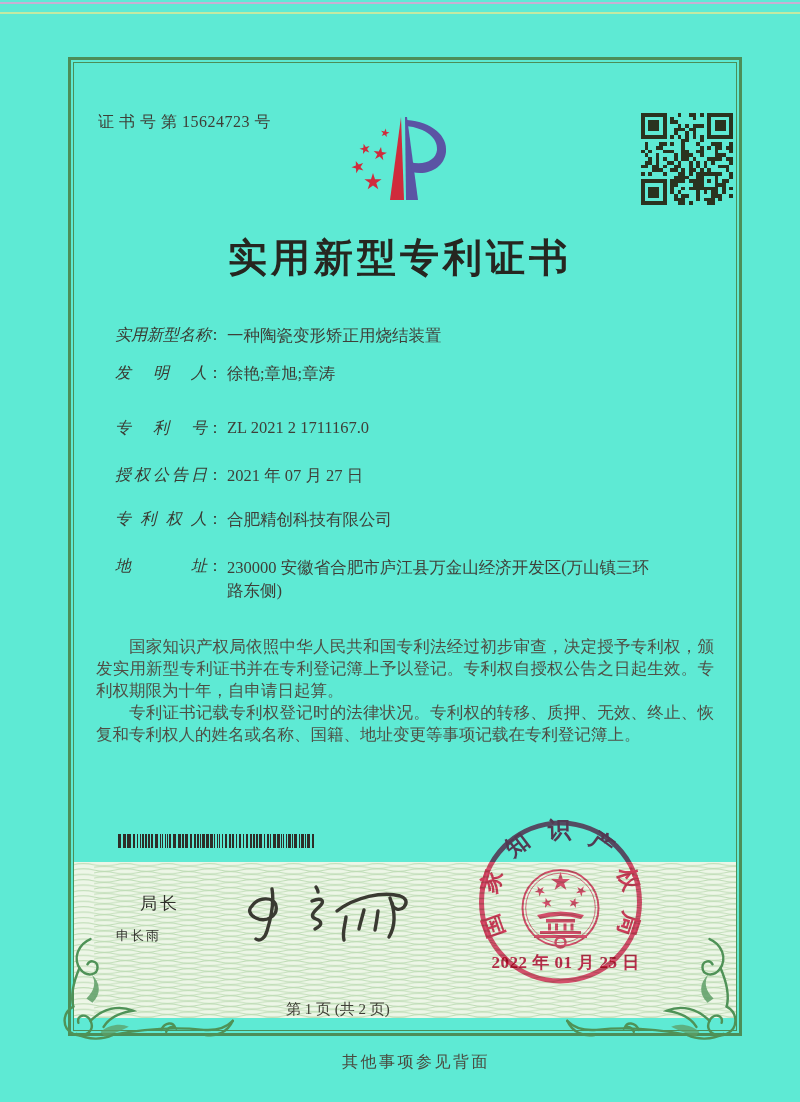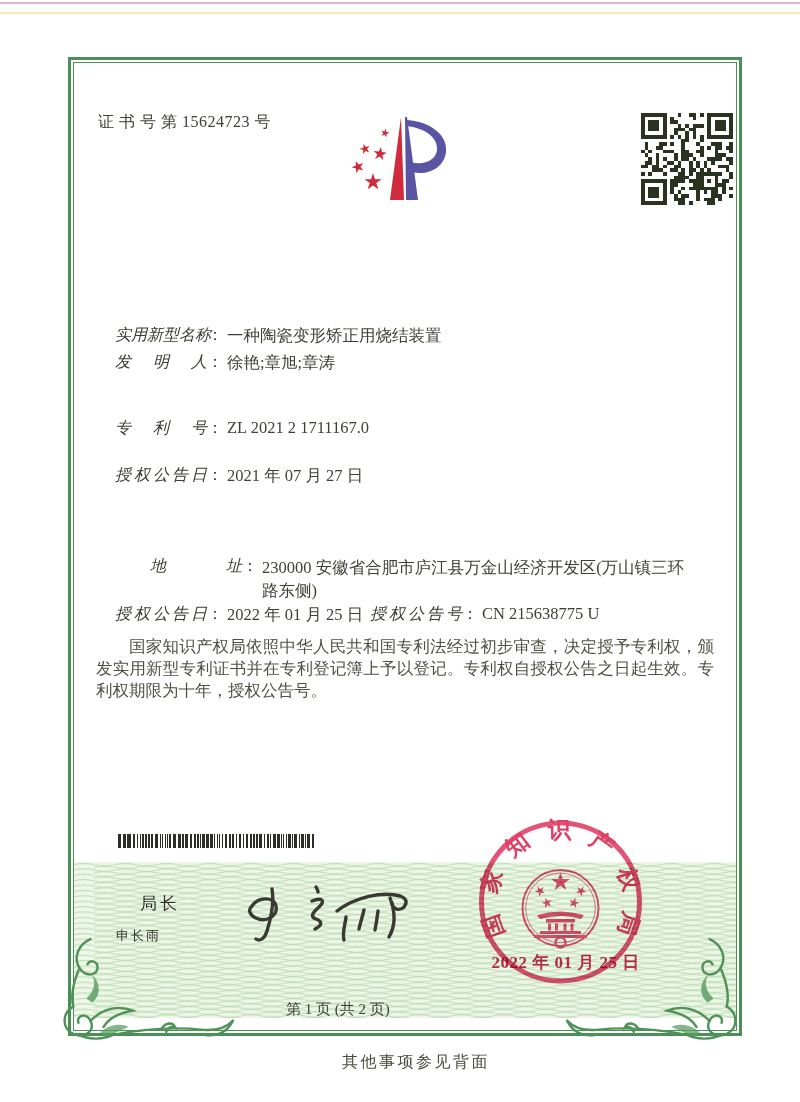--- a/index.html
+++ b/index.html
@@ -1,19 +1,19 @@
 <!DOCTYPE html>
 <html><head>
 <meta charset="utf-8">
 <style>
   * { margin:0; padding:0; box-sizing:border-box; }
   html,body { background:#e8e6de; }
   .page {
     position:relative; width:800px; height:1102px; margin:0 auto;
-    background:#ffffff; overflow:hidden;
+    background:#5eead4; overflow:hidden;
     font-family:"Liberation Serif", serif; color:#3c3c34;
   }
   .scan-line { position:absolute; left:0; width:800px; }
   .scan-line.pink { top:2px; height:2px; background:#d9a7d3; opacity:.85; }
   .scan-line.yellow { top:12px; height:2px; background:#ece98f; opacity:.7; }
 
   .frame { position:absolute; left:68px; top:57px; width:674px; height:979px;
            border:3px solid #4c8e58; z-index:3; pointer-events:none; }
   .frame-inner { position:absolute; inset:2px; border:1px solid #4c8e58; }
 
@@ -29,21 +29,21 @@
 
   .title { position:absolute; left:0; top:231px; width:800px; text-align:center;
            font-size:39px; font-weight:600; letter-spacing:4px; color:#262620; z-index:4; }
 
   .field { position:absolute; left:115px; font-size:16px; color:#3a3a32;
            white-space:nowrap; z-index:4; }
   .flabel { display:inline-block; width:92px; text-align:justify; text-align-last:justify;
             vertical-align:top;font-style:italic; }
   .fcolon { vertical-align:top; }
   .fvalue { font-size:16.5px; color:#3f3f38; margin-left:4px; vertical-align:top; }
-  .field.wrap { white-space:normal;margin-left:35px; }
+  .field.wrap { white-space:normal; }
   .field.wrap .fvalue { display:inline-block; width:424px; line-height:23px; }
   .fpair2 { position:absolute; left:255px; top:0; white-space:nowrap; }
 
   .body-text { position:absolute; left:96px; top:636px; width:618px; z-index:4;
                font-size:16.5px; line-height:22px; color:#4f4f45; text-align:justify; }
   .body-text p { text-indent:2em; }
 
   .barcode { position:absolute; left:118px; top:834px; z-index:4; }
   .director-title { position:absolute; left:116px; top:892px; z-index:5;
         font-family:"Liberation Sans", sans-serif; font-size:17px; letter-spacing:3px; color:#30302b;margin-left:24px; }
@@ -409,45 +409,44 @@
       <rect x="14.72" y="88.32" width="3.68" height="3.68" fill="#2a331f"></rect>
       <rect x="18.40" y="88.32" width="3.68" height="3.68" fill="#2a331f"></rect>
       <rect x="22.08" y="88.32" width="3.68" height="3.68" fill="#2a331f"></rect>
       <rect x="36.80" y="88.32" width="3.68" height="3.68" fill="#2a331f"></rect>
       <rect x="40.48" y="88.32" width="3.68" height="3.68" fill="#2a331f"></rect>
       <rect x="47.84" y="88.32" width="3.68" height="3.68" fill="#2a331f"></rect>
       <rect x="66.24" y="88.32" width="3.68" height="3.68" fill="#2a331f"></rect>
       <rect x="69.92" y="88.32" width="3.68" height="3.68" fill="#2a331f"></rect>
     </svg>
 
+  <h1 class="title">实用新型专利证书</h1>
 
   <div class="field" style="top:325px">
     <span class="flabel">实用新型名称</span><span class="fcolon">：</span><span class="fvalue">一种陶瓷变形矫正用烧结装置</span>
   </div>
-  <div class="field" style="top:352px">
+  <div class="field" style="top:363px">
     <span class="flabel">发明人</span><span class="fcolon">：</span><span class="fvalue">徐艳;章旭;章涛</span>
   </div>
   <div class="field" style="top:418px">
     <span class="flabel">专利号</span><span class="fcolon">：</span><span class="fvalue">ZL 2021 2 1711167.0</span>
   </div>
   <div class="field" style="top:465px">
     <span class="flabel">授权公告日</span><span class="fcolon">：</span><span class="fvalue">2021 年 07 月 27 日</span>
   </div>
+  <div class="field" style="top:509px">
+    <span class="flabel">专利权人</span><span class="fcolon">：</span><span class="fvalue">合肥精创科技有限公司</span>
+  </div>
   <div class="field wrap" style="top:556px">
     <span class="flabel">地址</span><span class="fcolon">：</span><span class="fvalue">230000 安徽省合肥市庐江县万金山经济开发区(万山镇三环路东侧)</span>
   </div>
-  <div class="field" style="top:604px">
-    <span class="flabel">授权公告日</span><span class="fcolon">：</span><span class="fvalue">2022 年 01 月 25 日</span>
-    <span class="fpair2">
-      <span class="flabel">授权公告号</span><span class="fcolon">：</span><span class="fvalue">CN 215638775 U</span>
-    </span>
-  </div>
 
   <div class="body-text">
-    <p>国家知识产权局依照中华人民共和国专利法经过初步审查，决定授予专利权，颁发实用新型专利证书并在专利登记簿上予以登记。专利权自授权公告之日起生效。专利权期限为十年，授权公告号。</p>
+    <p>国家知识产权局依照中华人民共和国专利法经过初步审查，决定授予专利权，颁发实用新型专利证书并在专利登记簿上予以登记。专利权自授权公告之日起生效。专利权期限为十年，自申请日起算。</p>
+    <p>专利证书记载专利权登记时的法律状况。专利权的转移、质押、无效、终止、恢复和专利权人的姓名或名称、国籍、地址变更等事项记载在专利登记簿上。</p>
   </div>
 
   <svg class="barcode" id="barcode" width="198" height="14" viewBox="0 0 198 14" shape-rendering="crispEdges">
       <rect x="0.00" y="0" width="3.15" height="14" fill="#2e2e28"></rect>
       <rect x="5.25" y="0" width="3.15" height="14" fill="#2e2e28"></rect>
       <rect x="9.45" y="0" width="3.15" height="14" fill="#2e2e28"></rect>
       <rect x="14.70" y="0" width="2.10" height="14" fill="#2e2e28"></rect>
       <rect x="18.90" y="0" width="1.05" height="14" fill="#2e2e28"></rect>
       <rect x="22.05" y="0" width="1.05" height="14" fill="#2e2e28"></rect>
       <rect x="24.15" y="0" width="2.10" height="14" fill="#2e2e28"></rect>

